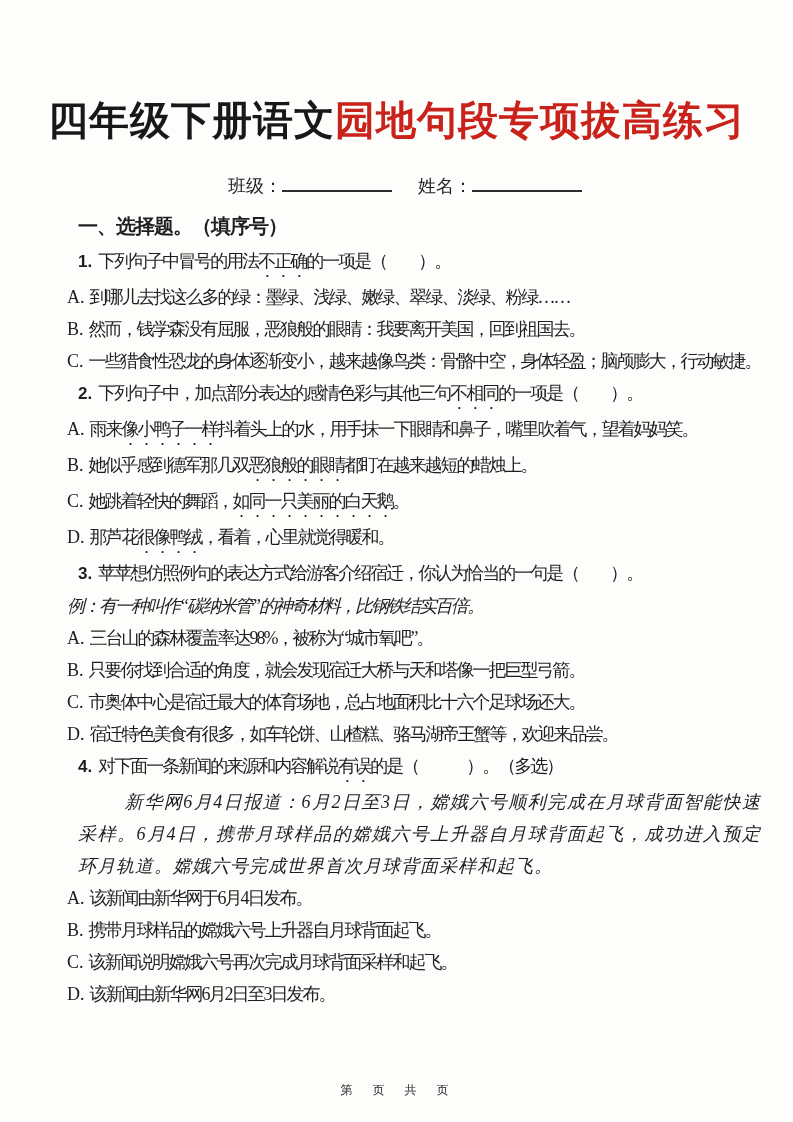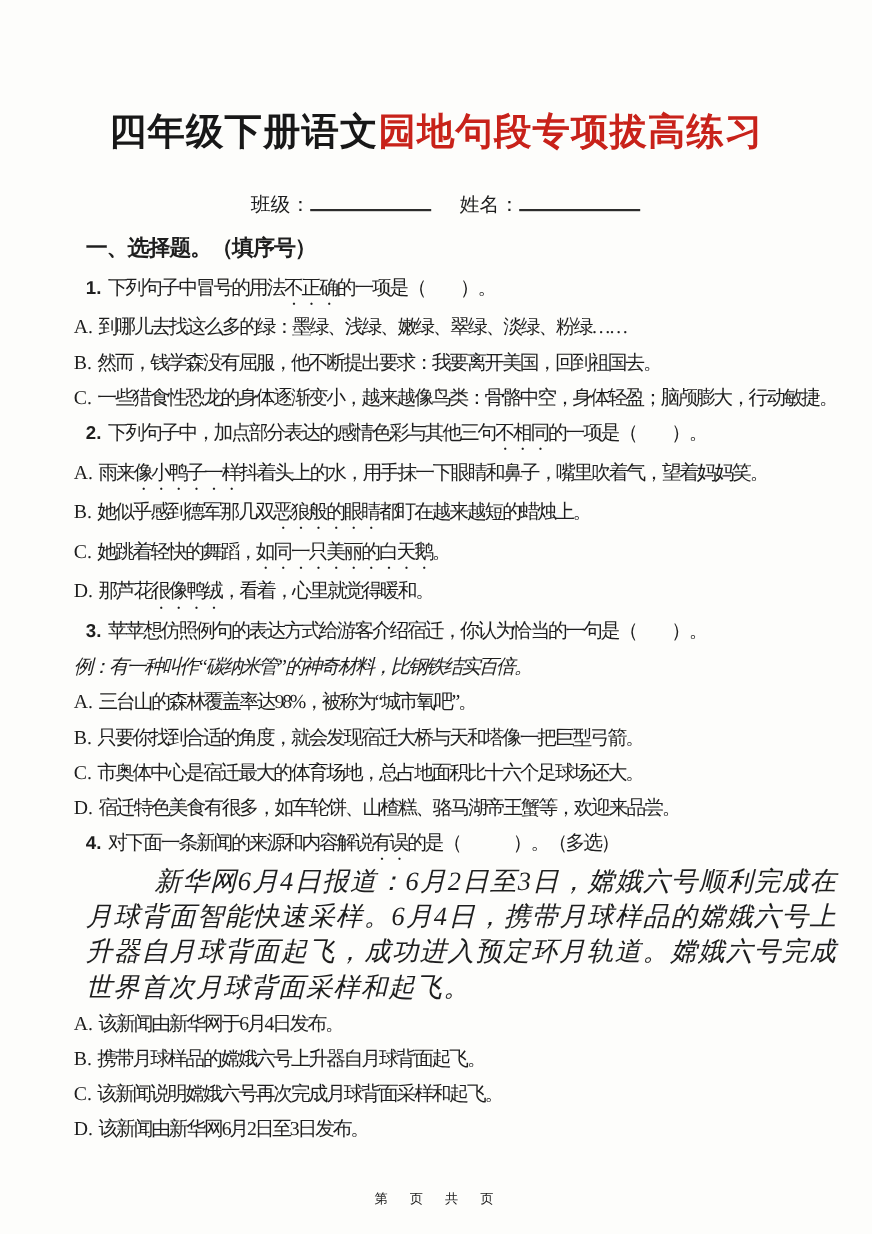--- a/index.html
+++ b/index.html
@@ -12,21 +12,21 @@
     font-family:"Liberation Serif", serif;
     color:#1e1e1e;
   }
   
   .title {
     margin:0;
     padding-top:96px;
     text-align:center;
     font-family:"Liberation Sans", sans-serif;
     font-weight:bold;
-    font-size:34px;
+    font-size:40px;
     line-height:48px;
     letter-spacing:1px;
     color:#181818;
     white-space:nowrap;
   }
   .title .red { color:#c8221a; }
   
   .fields {
     margin:26px 0 0 228px;
     font-size:18px;
@@ -64,21 +64,21 @@
     font-weight:bold;
     font-family:"Liberation Sans", sans-serif;
     font-size:17px;
     margin-right:6px;
     letter-spacing:0;
   }
   .olabel { margin-right:5px; letter-spacing:0; }
   .kai { font-style:italic; }
   .news {
     margin:0 32px 0 78px;
-    font-size:24px;
+    font-size:18px;
     line-height:32px;
     letter-spacing:1px;
     text-indent:2.6em;
     text-align:justify;
     white-space:normal;
   }
   
   .em {
     -webkit-text-emphasis:filled dot #1e1e1e;
     text-emphasis:filled dot #1e1e1e;
@@ -108,21 +108,21 @@
     <span>班级：</span><span class="blank"></span><span class="gap"></span><span>姓名：</span><span class="blank"></span>
   </div>
 
   <div class="section-heading">一、选择题。（填序号）</div>
 
   <div class="questions">
 
     <div class="question">
       <div class="line stem"><span class="qnum">1.</span><span>下列句子中冒号的用法</span><span class="em">不正确</span><span>的一项是（　　）。</span></div>
       <div class="line opt"><span class="olabel">A.</span><span>到哪儿去找这么多的绿：墨绿、浅绿、嫩绿、翠绿、淡绿、粉绿……</span></div>
-      <div class="line opt"><span class="olabel">B.</span><span>然而，钱学森没有屈服，他不断提出要求：我要离开美国，回到祖国去。</span></div>
+      <div class="line opt"><span class="olabel">B.</span><span>然而，钱学森没有屈服，恶狼般的眼睛：我要离开美国，回到祖国去。</span></div>
       <div class="line opt"><span class="olabel">C.</span><span>一些猎食性恐龙的身体逐渐变小，越来越像鸟类：骨骼中空，身体轻盈；脑颅膨大，行动敏捷。</span></div>
     </div>
 
     <div class="question">
       <div class="line stem"><span class="qnum">2.</span><span>下列句子中，加点部分表达的感情色彩与其他三句</span><span class="em">不相同</span><span>的一项是（　　）。</span></div>
       <div class="line opt"><span class="olabel">A.</span><span>雨来</span><span class="em">像小鸭子一样</span><span>抖着头上的水，用手抹一下眼睛和鼻子，嘴里吹着气，望着妈妈笑。</span></div>
       <div class="line opt"><span class="olabel">B.</span><span>她似乎感到德军那几双</span><span class="em">恶狼般的眼睛</span><span>都盯在越来越短的蜡烛上。</span></div>
       <div class="line opt"><span class="olabel">C.</span><span>她跳着轻快的舞蹈，</span><span class="em">如同一只美丽的白天鹅</span><span>。</span></div>
       <div class="line opt"><span class="olabel">D.</span><span>那芦花</span><span class="em">很像鸭绒</span><span>，看着，心里就觉得暖和。</span></div>
     </div>

